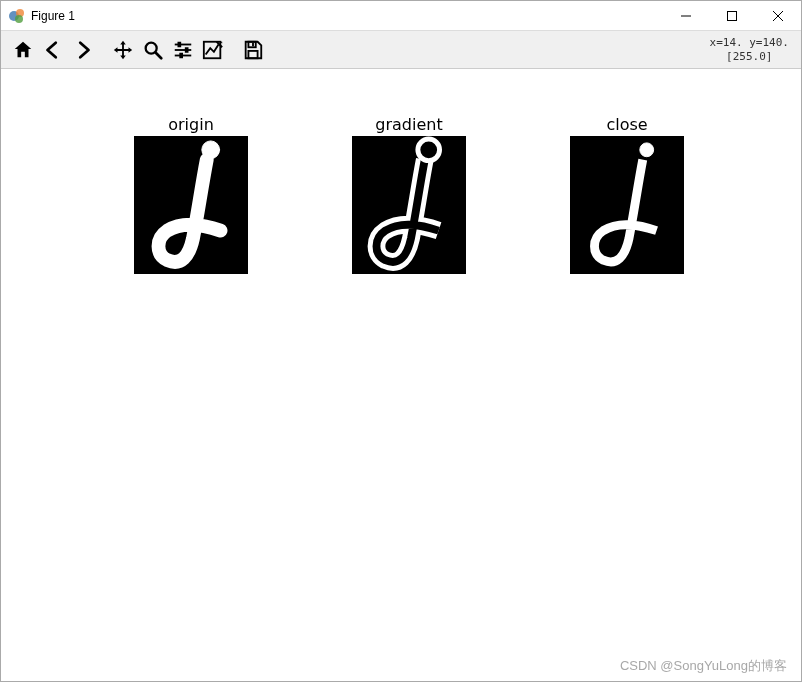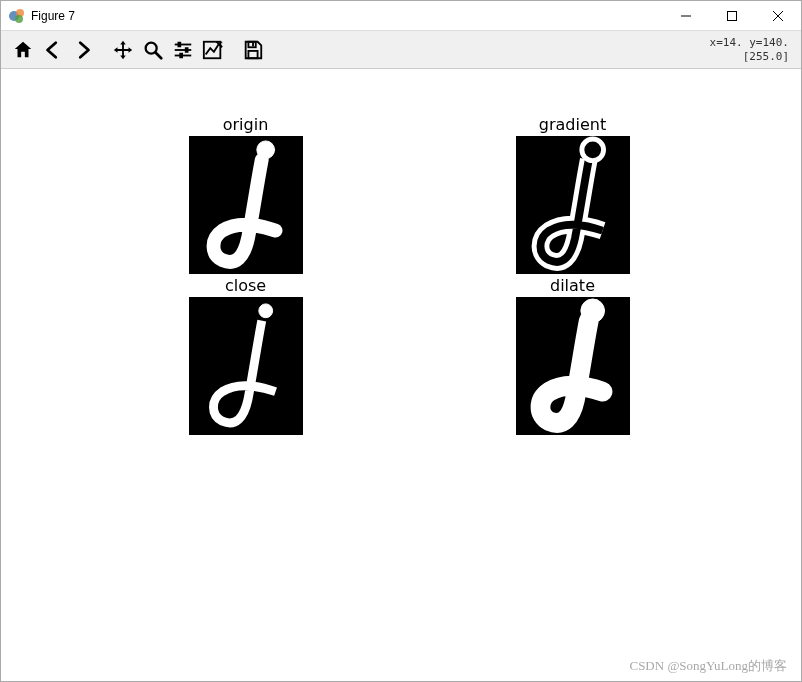--- a/index.html
+++ b/index.html
@@ -38,71 +38,71 @@
     display: flex; align-items: center;
     padding: 0 8px;
   }
   .tool-btn {
     width: 28px; height: 28px; margin-right: 2px;
     display: flex; align-items: center; justify-content: center;
     color: #000;
   }
   .tool-sep { width: 10px; }
   .coord {
-    margin-left: auto; text-align: right;
+    margin-left: auto; text-align: center;
     font-family: "Consolas","DejaVu Sans Mono",monospace;
     font-size: 11px; color: #333; line-height: 1.2;
     padding-right: 4px;
   }
   .canvas {
     position: absolute;
     top: 68px; left: 0; right: 0; bottom: 0;
     background: #fff;
   }
   .grid {
     position: absolute;
     top: 46px; left: 116px; right: 100px;
     display: grid;
-    grid-template-columns: repeat(2, 1fr);
+    grid-template-columns: repeat(3, 1fr);
     grid-template-rows: repeat(3, auto);
     column-gap: 70px;
     row-gap: 2px;
     justify-items: center;
   }
   .cell { text-align: center; }
   .cell-title {
     font-family: "DejaVu Sans", Arial, sans-serif;
     font-size: 16px; color: #000;
     margin-bottom: 2px;
   }
   .plot {
     width: 114px; height: 138px;
     background: #000; position: relative;
     overflow: hidden;
   }
   .plot svg { width: 100%; height: 100%; display:block; }
   .watermark {
     position: absolute; bottom: 6px; right: 14px;
     font-size: 13px; color: rgba(120,120,120,0.65);
-    font-family: Liberation Serif, serif;
+    font-family: Liberation Sans, sans-serif;
     margin-left: 31px;
   }
 </style>
 </head>
 <body>
 
 <div class="titlebar">
   <span class="app-icon">
     <svg viewBox="0 0 16 16" width="16" height="16">
       <circle cx="5" cy="8" r="5" fill="#3b75af" opacity="0.8"></circle>
       <circle cx="11" cy="5" r="4" fill="#ef8636" opacity="0.8"></circle>
       <circle cx="10" cy="11" r="4" fill="#519e3e" opacity="0.8"></circle>
     </svg>
   </span>
-  <span class="title">Figure 7</span>
+  <span class="title">Figure 1</span>
   <div class="win-controls">
     <div class="win-btn">
       <svg width="10" height="10">
           <line x1="0" y1="5" x2="10" y2="5" stroke="#000" stroke-width="1"></line>
         </svg>
     </div>
     <div class="win-btn">
       <svg width="10" height="10">
           <rect x="0.5" y="0.5" width="9" height="9" fill="none" stroke="#000" stroke-width="1"></rect>
         </svg>
@@ -209,32 +209,20 @@
     <div class="plot">
       <svg viewBox="0 0 100 140" preserveAspectRatio="xMidYMid meet">
         <rect width="100" height="140" fill="#000"></rect>
         <g stroke="#fff" fill="#fff">
         <use href="#jpath" stroke-width="9" fill="none"></use>
         <circle cx="70" cy="14" r="7"></circle>
       </g>
       </svg>
     </div>
       </div>
-      <div class="cell">
-    <div class="cell-title">dilate</div>
-    <div class="plot">
-      <svg viewBox="0 0 100 140" preserveAspectRatio="xMidYMid meet">
-        <rect width="100" height="140" fill="#000"></rect>
-        <g stroke="#fff" fill="#fff" stroke-linecap="round">
-        <use href="#jpath" stroke-width="20" fill="none"></use>
-        <circle cx="70" cy="14" r="12"></circle>
-      </g>
-      </svg>
-    </div>
-      </div>
     </div>
 </div>
 
 <div class="watermark">CSDN @SongYuLong的博客</div>
 
 <svg width="0" height="0" style="position:absolute">
   <defs>
 
     <path id="jpath" d="M 66 24
         C 61 50, 57 78, 52 104

